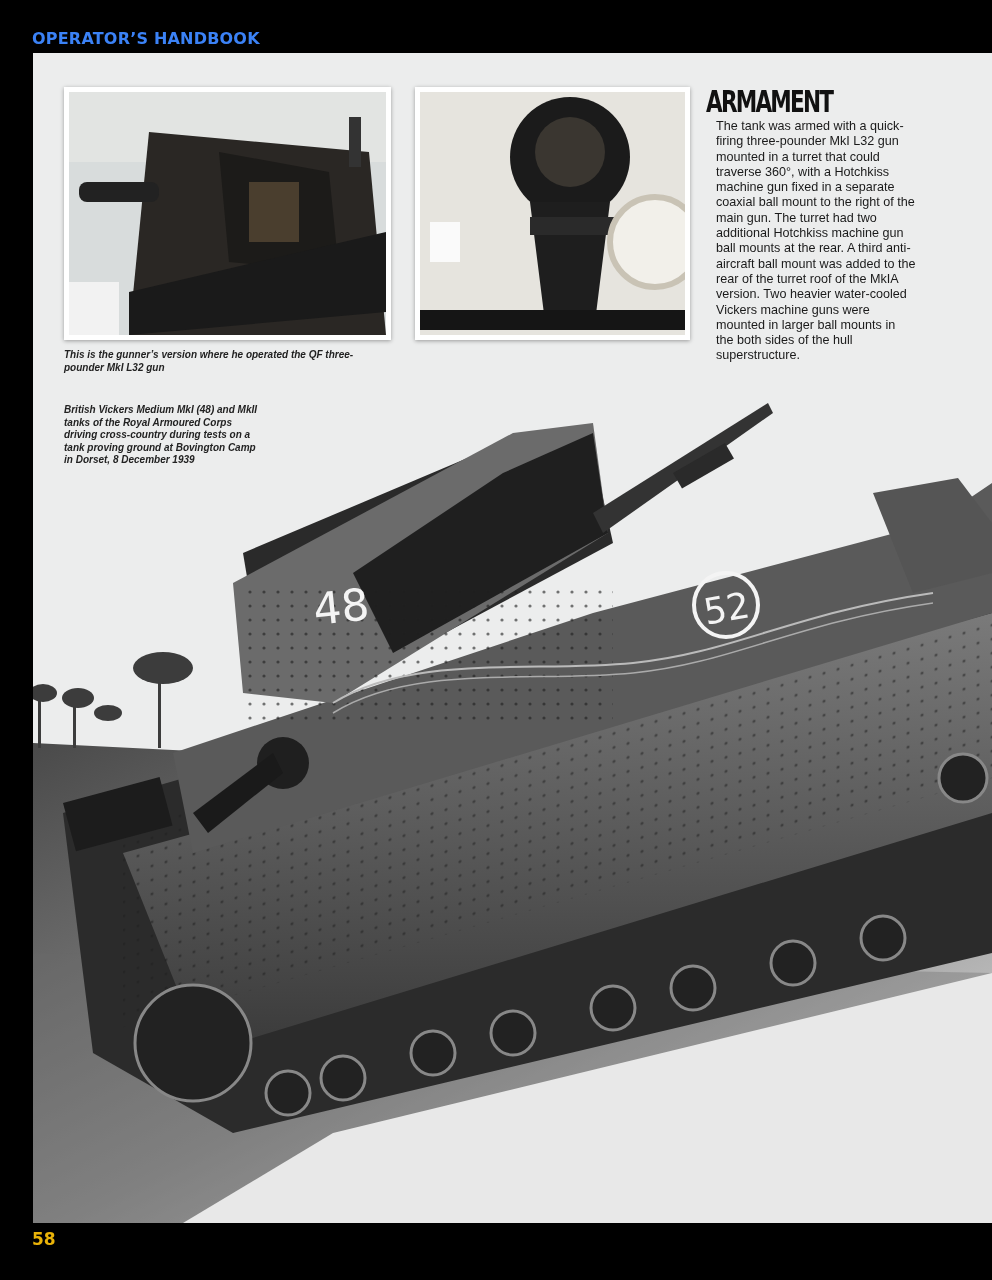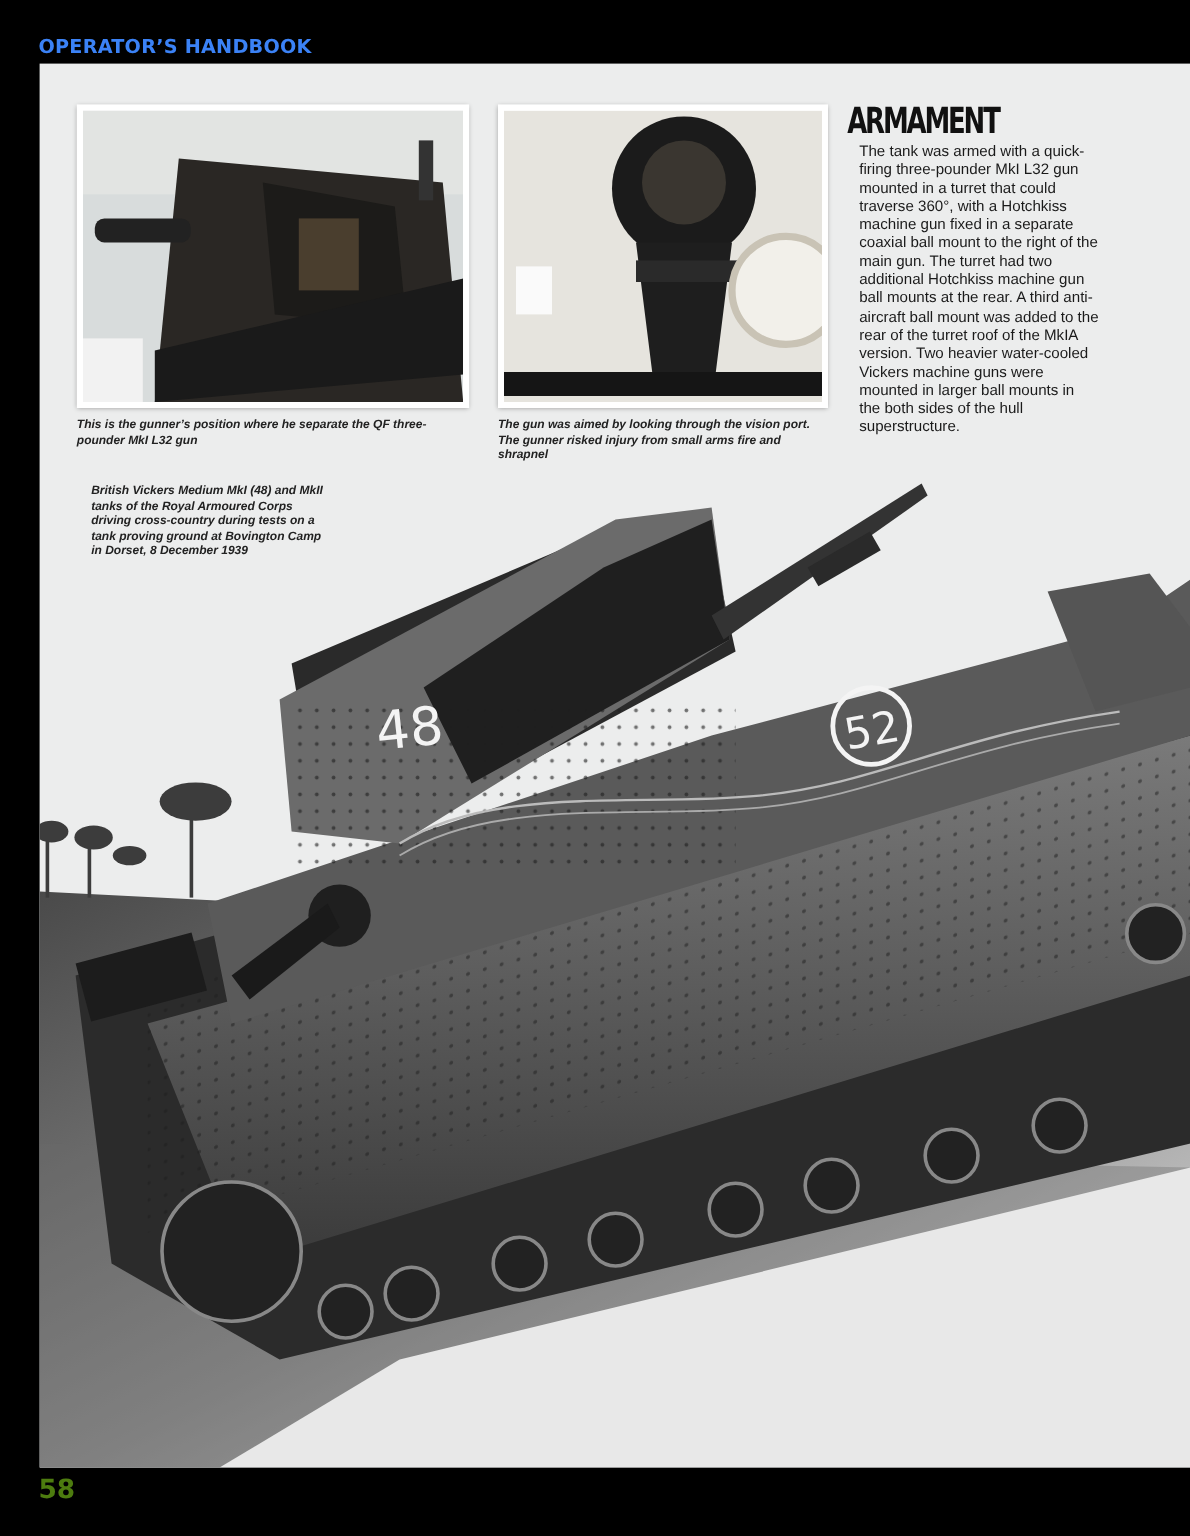--- a/index.html
+++ b/index.html
@@ -1,29 +1,29 @@
 <!DOCTYPE html>
 <html><head>
 <meta charset="utf-8">
 <style>
   html, body { margin: 0; padding: 0; }
   body { width: 992px; height: 1280px; background: #000; position: relative; overflow: hidden; font-family: "Liberation Sans", sans-serif; }
   .header-title { position: absolute; left: 32px; top: 29px; color: #3b82f6; font-family: "DejaVu Sans", sans-serif; font-weight: bold; font-size: 16px; letter-spacing: 0.2px; }
   .page { position: absolute; left: 33px; top: 53px; width: 959px; height: 1170px; background: #eceded; overflow: hidden; }
-  .footer-num { position: absolute; left: 32px; top: 1229px; color: #4d7c0f; font-family: "DejaVu Sans", sans-serif; font-weight: bold; font-size: 22px; text-align: center; }
+  .footer-num { position: absolute; left: 32px; top: 1229px; color: #eab308; font-family: "DejaVu Sans", sans-serif; font-weight: bold; font-size: 17px; text-align: center; }
 
   .inset { position: absolute; background: #fff; box-shadow: 0 1px 4px rgba(0,0,0,0.35); }
   .inset .photo { position: absolute; left: 5px; top: 5px; right: 5px; bottom: 5px; overflow: hidden; }
   .photo1 { left: 31px; top: 34px; width: 327px; height: 253px; }
   .photo2 { left: 382px; top: 34px; width: 275px; height: 253px; }
 
   .caption { position: absolute; font-family: "Liberation Sans", sans-serif; font-style: italic; font-weight: bold; font-size: 10px; line-height: 12.5px; color: #222; }
   .cap1 { left: 31px; top: 296px; width: 300px; }
   .cap2 { left: 382px; top: 296px; width: 280px; }
-  .cap3 { left: 31px; top: 351px; width: 200px; margin-left: 12px; }
+  .cap3 { left: 31px; top: 351px; width: 200px; }
 
   .section-title { position: absolute; left: 673px; top: 32px; font-family: "DejaVu Sans", sans-serif; font-weight: bold; font-size: 30px; letter-spacing: -2.5px; transform: scaleX(0.72); transform-origin: left top; color: #111; line-height: 34px; }
   .body-text { position: absolute; left: 683px; top: 66px; width: 200px; font-family: "Liberation Sans", sans-serif; font-size: 12.6px; line-height: 15.3px; color: #1a1a1a; }
 
   .bigphoto { position: absolute; left: 0; top: 0; width: 959px; height: 1170px; }
 </style>
 </head>
 <body>
 
 <div class="header-title">OPERATOR’S HANDBOOK</div>
@@ -129,21 +129,20 @@
         <circle cx="150" cy="60" r="35" fill="#3a3630"></circle>
         <polygon points="110,110 190,110 175,230 125,230" fill="#1e1e1e"></polygon>
         <rect x="110" y="125" width="110" height="18" fill="#2a2a2a"></rect>
         <circle cx="235" cy="150" r="45" fill="#f2f0ea" stroke="#c9c3b5" stroke-width="6"></circle>
         <rect x="0" y="218" width="265" height="20" fill="#151515"></rect>
         <rect x="10" y="130" width="30" height="40" fill="#fafafa"></rect>
       </svg>
     </div>
   </div>
 
-  <div class="caption cap1">This is the gunner’s position where he separate the QF three-pounder MkI L32 gun</div>
-  <div class="caption cap2">The gun was aimed by looking through the vision port. The gunner risked injury from small arms fire and shrapnel</div>
+  <div class="caption cap1">This is the gunner’s version where he operated the QF three-pounder MkI L32 gun</div>
   <div class="caption cap3">British Vickers Medium MkI (48) and MkII tanks of the Royal Armoured Corps driving cross-country during tests on a tank proving ground at Bovington Camp in Dorset, 8 December 1939</div>
 
   <div class="section-title">ARMAMENT</div>
   <div class="body-text">The tank was armed with a quick-firing three-pounder MkI L32 gun mounted in a turret that could traverse 360°, with a Hotchkiss machine gun fixed in a separate coaxial ball mount to the right of the main gun. The turret had two additional Hotchkiss machine gun ball mounts at the rear. A third anti-aircraft ball mount was added to the rear of the turret roof of the MkIA version. Two heavier water-cooled Vickers machine guns were mounted in larger ball mounts in the both sides of the hull superstructure.</div>
 </div>
 
 <div class="footer-num">58</div>
 
 </body></html>

